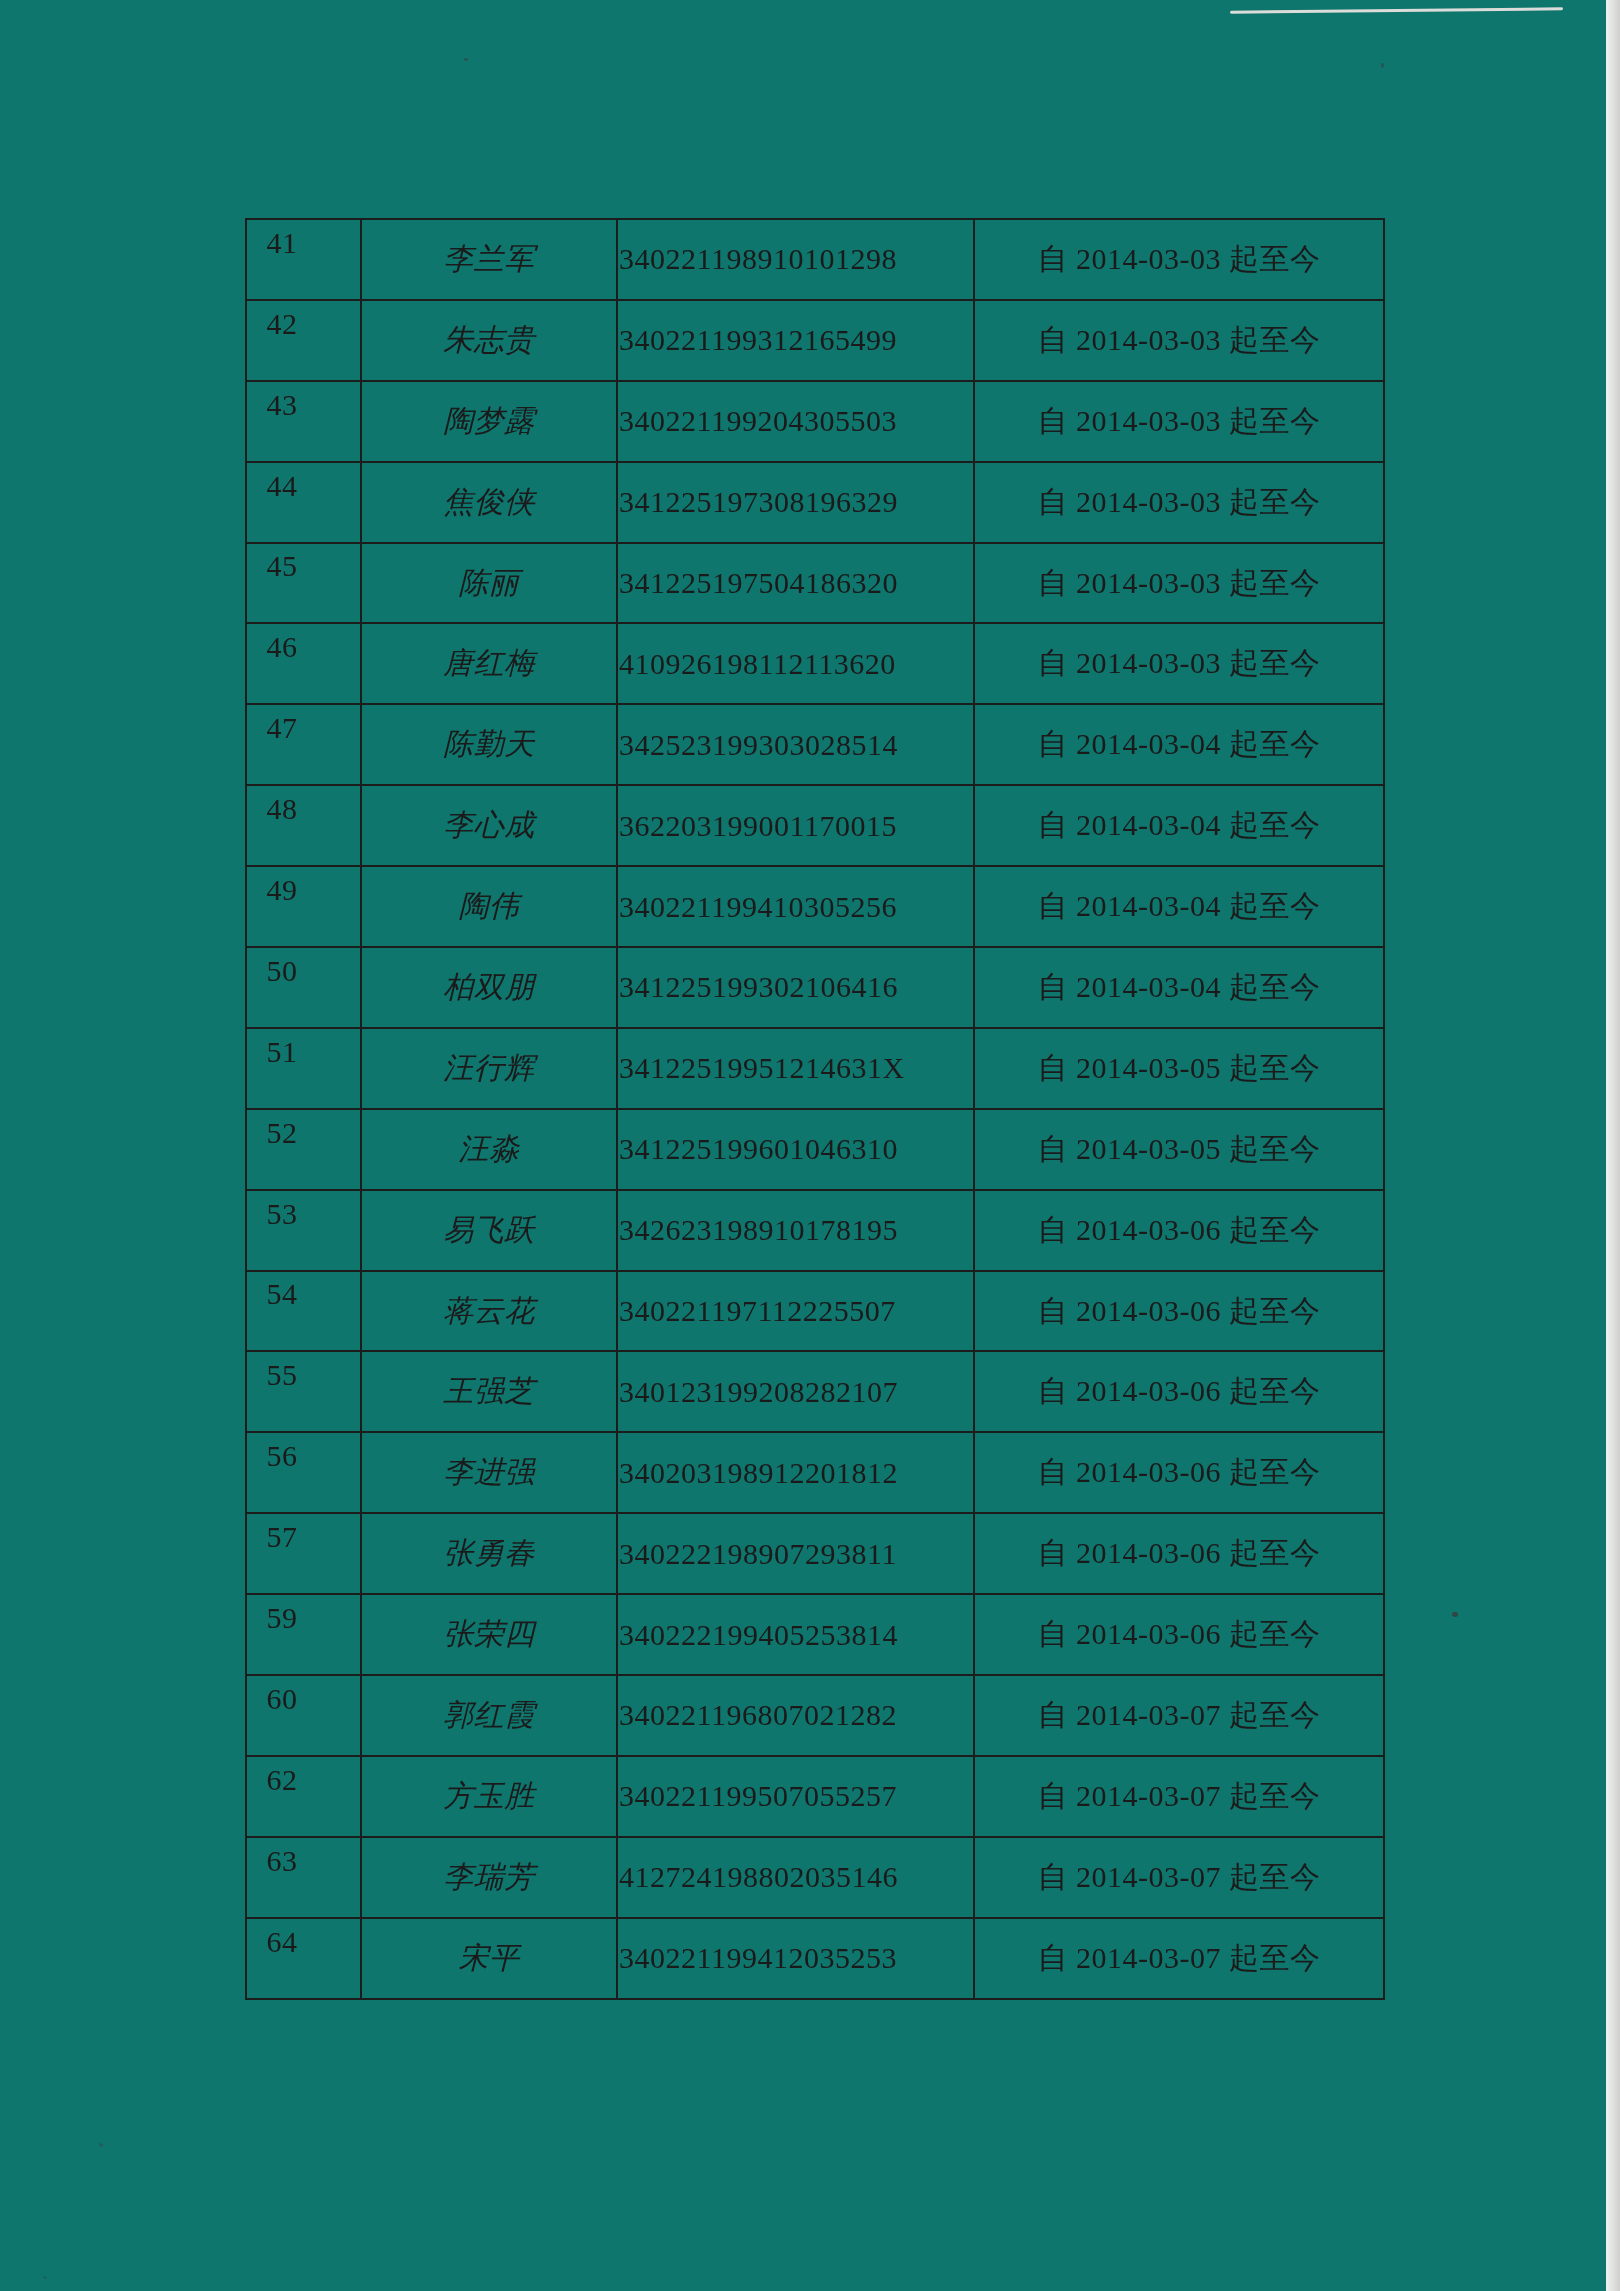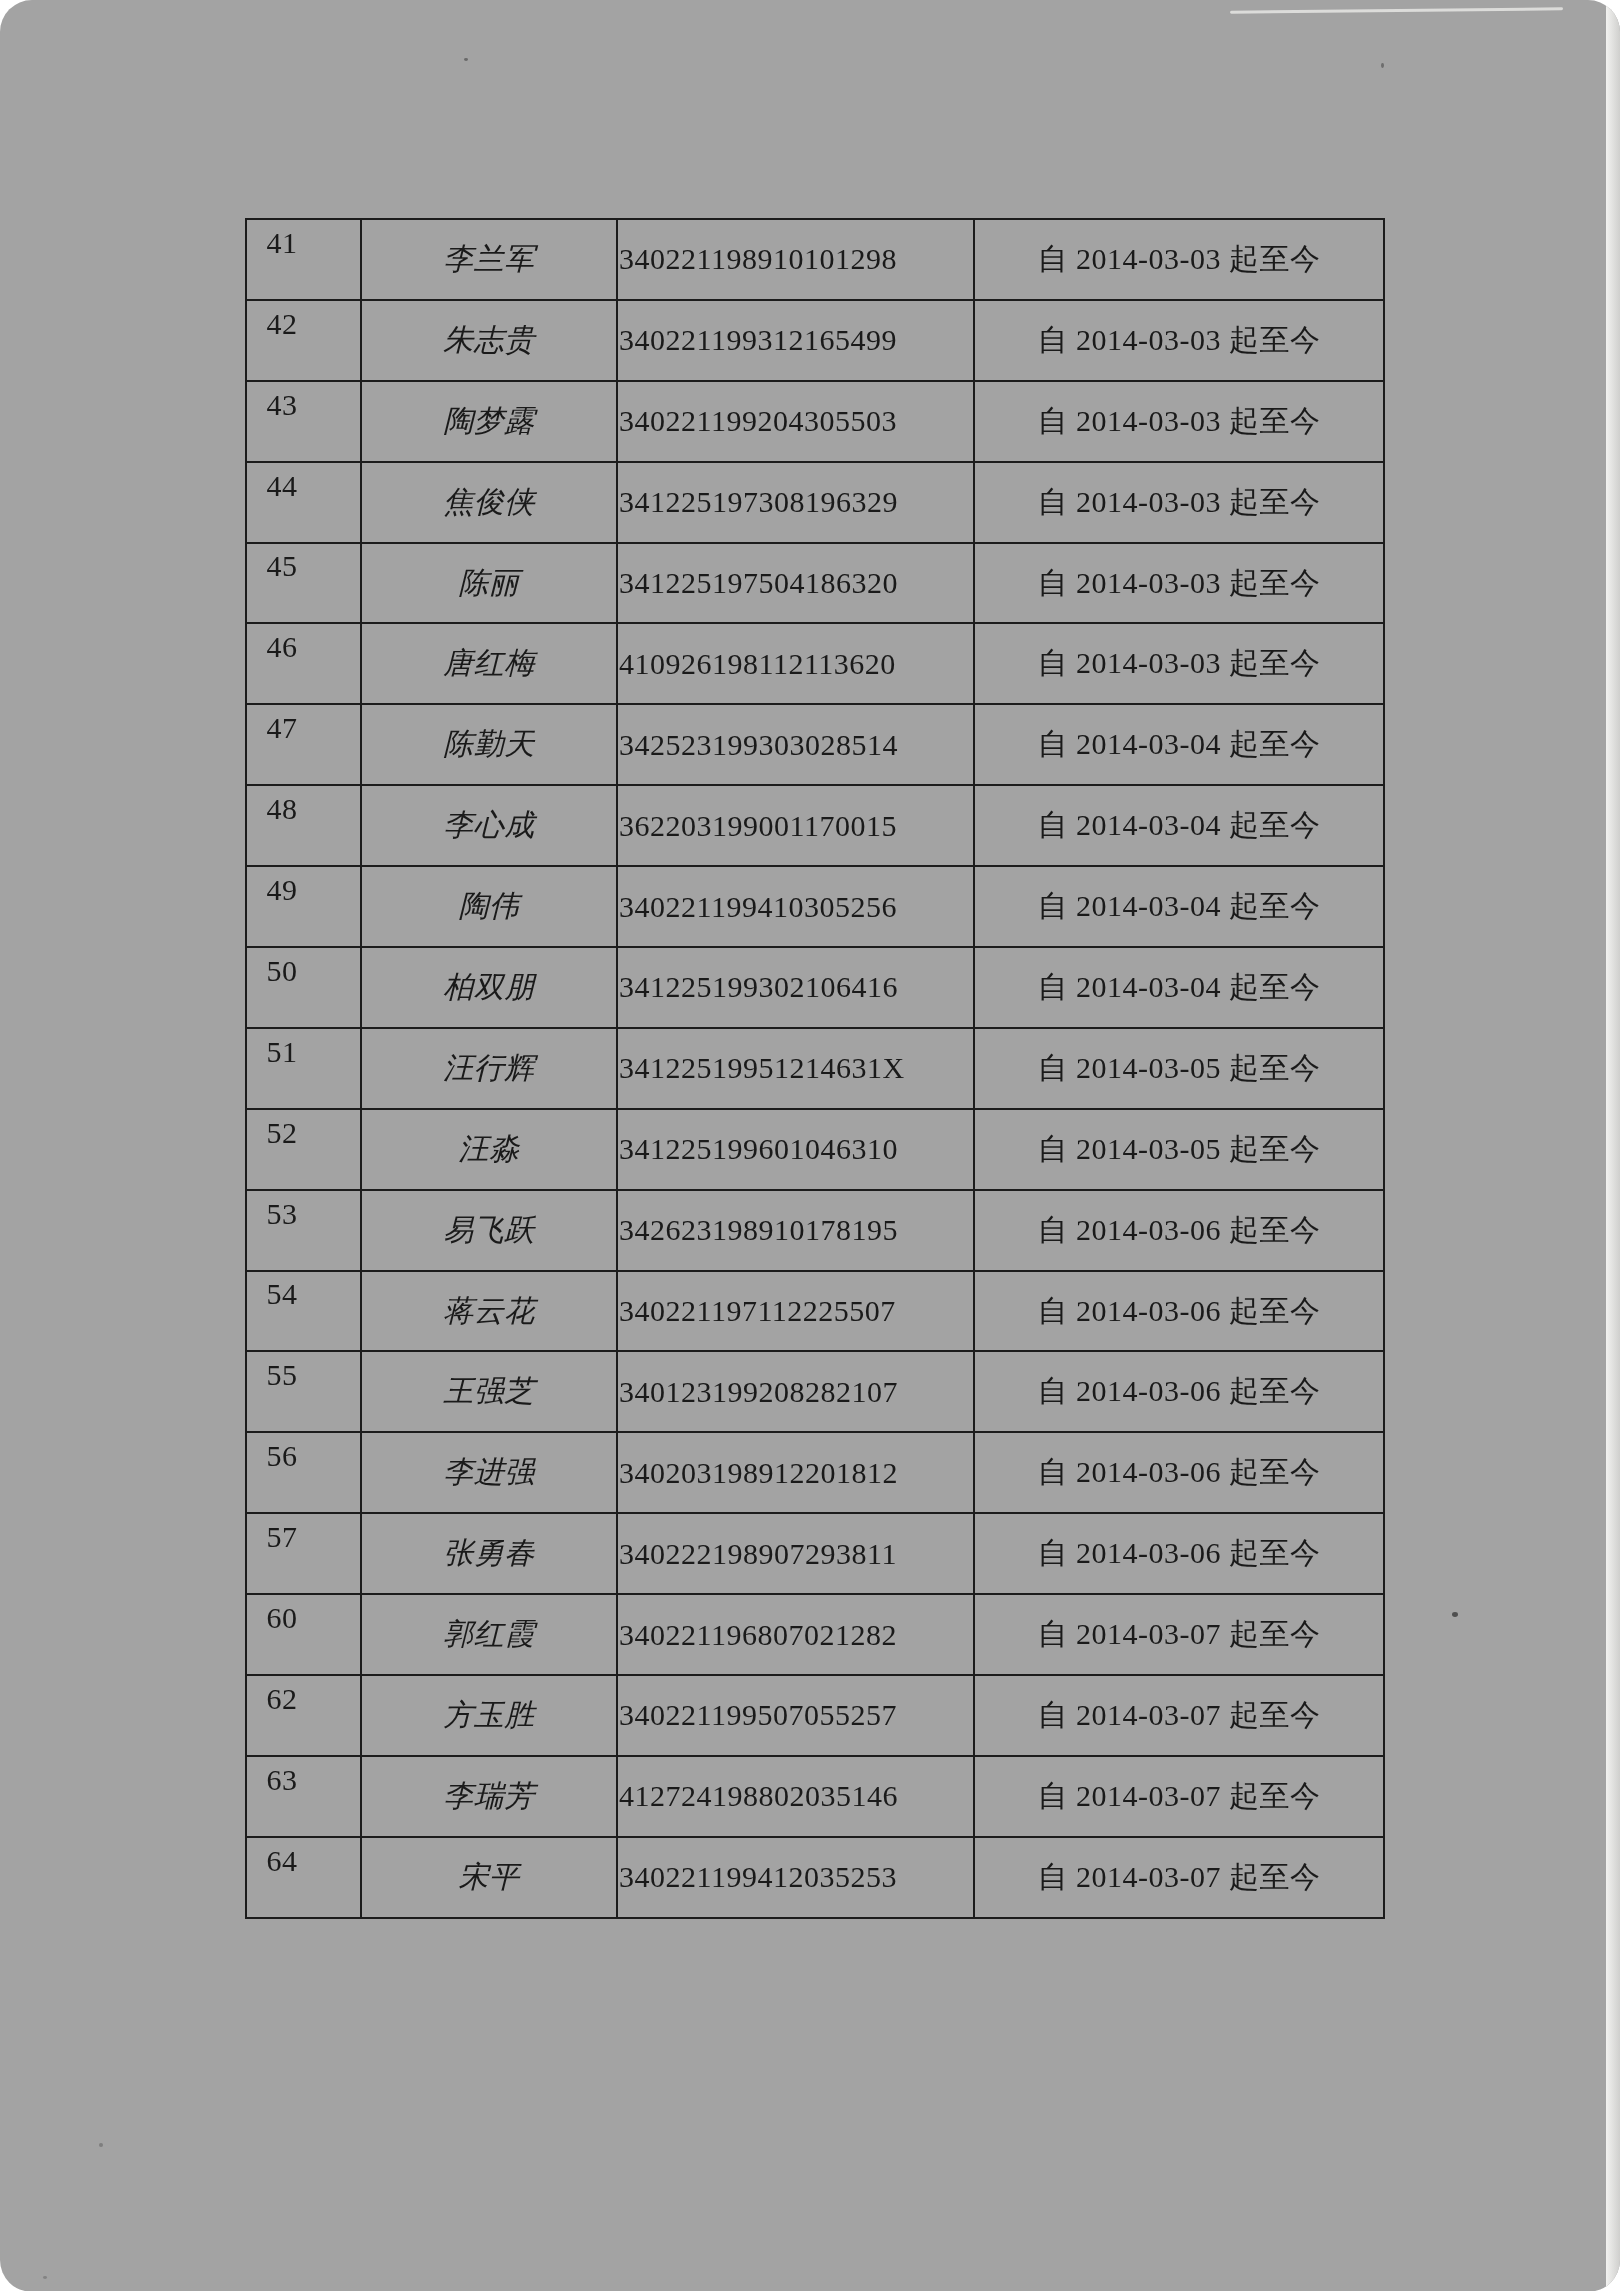--- a/index.html
+++ b/index.html
@@ -4,25 +4,24 @@
 <style>
   html, body {
     margin: 0;
     padding: 0;
     background: #ffffff;
   }
   .page {
     position: relative;
     width: 1620px;
     height: 2292px;
-    background: #a3a3a3;
+    background: #0f766e;
     overflow: hidden;
     font-family: "Liberation Serif", "DejaVu Serif", serif;
     color: #1a1a1a;
-    border-radius: 32px;
   }
   
   .scan-edge {
     position: absolute;
     top: 0;
     right: 0;
     width: 13.7px;
     height: 100%;
     background: linear-gradient(to right, #f2f2f0, #cfcfcd);
   }
@@ -196,20 +195,26 @@
           <td class="col-id">340203198912201812</td>
           <td class="col-period">自 2014-03-06 起至今</td>
         </tr>
         <tr>
           <td class="col-no">57</td>
           <td class="col-name">张勇春</td>
           <td class="col-id">340222198907293811</td>
           <td class="col-period">自 2014-03-06 起至今</td>
         </tr>
         <tr>
+          <td class="col-no">59</td>
+          <td class="col-name">张荣四</td>
+          <td class="col-id">340222199405253814</td>
+          <td class="col-period">自 2014-03-06 起至今</td>
+        </tr>
+        <tr>
           <td class="col-no">60</td>
           <td class="col-name">郭红霞</td>
           <td class="col-id">340221196807021282</td>
           <td class="col-period">自 2014-03-07 起至今</td>
         </tr>
         <tr>
           <td class="col-no">62</td>
           <td class="col-name">方玉胜</td>
           <td class="col-id">340221199507055257</td>
           <td class="col-period">自 2014-03-07 起至今</td>

